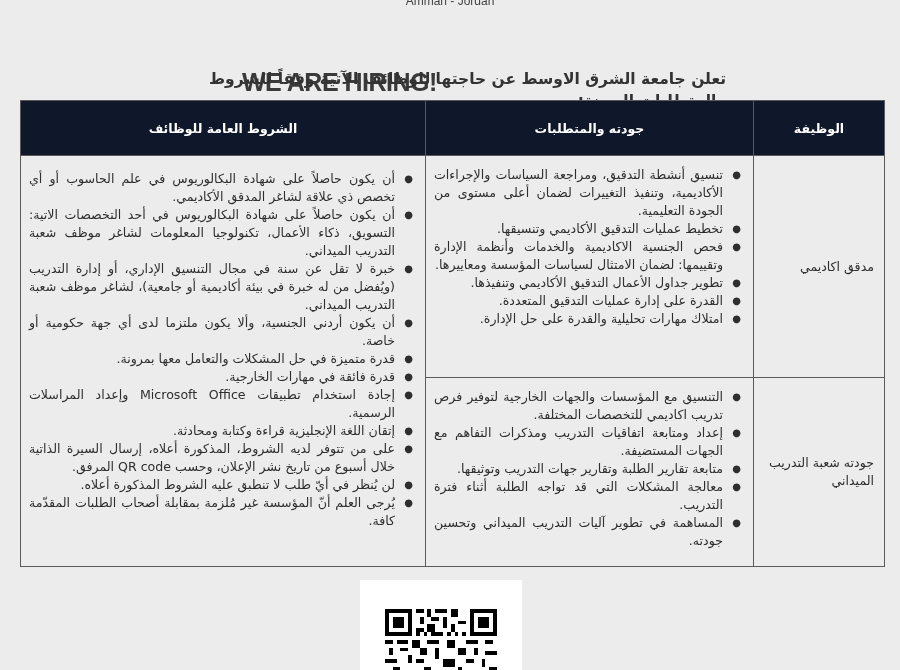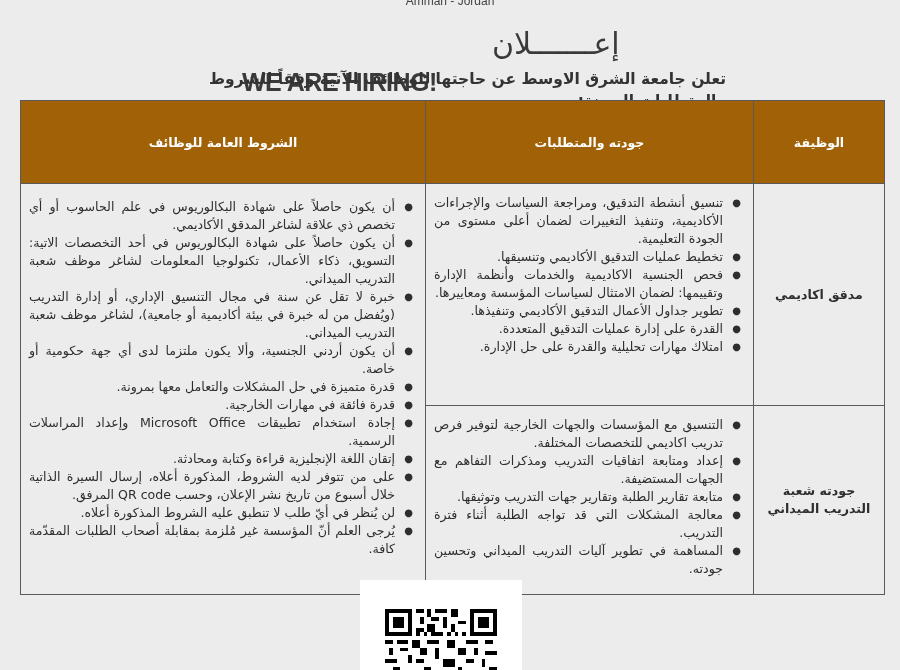--- a/index.html
+++ b/index.html
@@ -31,34 +31,34 @@
       position: absolute; top: 68px; left: 130px; width: 596px;
       direction: rtl; text-align: right; font-size: 15.5px; font-weight: bold; color: #333;
       line-height: 22px;
     }
     table.jobs {
       position: absolute; top: 100px; left: 20px;
       width: 864px; border-collapse: collapse; direction: rtl;
       table-layout: fixed;
     }
     table.jobs th {
-      background: #a16207; color: #fff; height: 54px;
+      background: #0f172a; color: #fff; height: 54px;
       font-size: 12.5px; font-weight: bold;
-      border: 1px solid #5a5a5a; padding: 14px;
+      border: 1px solid #5a5a5a; padding: 0;
     }
     table.jobs td {
       border: 1px solid #5a5a5a; vertical-align: top;
       font-size: 12.6px; line-height: 18px; color: #2e2e2e;
     }
     col.c-job { width: 131px; }
     col.c-req { width: 328px; }
     col.c-gen { width: 405px; }
     td.job {
-      text-align: center; vertical-align: middle !important;
-      font-size: 14px; line-height: 22px; padding: 0 10px; font-weight: bold;
+      vertical-align: middle !important;
+      font-size: 14px; line-height: 22px; padding: 0 10px;
     }
     td.req { padding: 10px 8px 4px 8px; }
     td.gen { padding: 14px 8px 4px 8px; }
     ul { margin: 0; padding: 0 22px 0 0; list-style: none; }
     li {
       position: relative; text-align: justify; text-align-last: right;
     }
     li .bullet {
       position: absolute; right: -18px; top: 0; font-size: 10px;
     }
@@ -71,21 +71,20 @@
       position: absolute; left: 25px; top: 29px; width: 112px; height: 112px;
     }
   </style>
 </head>
 <body>
 
 <div class="location">Amman - Jordan</div>
 
 <div class="title-row">
   <div class="title-en">WE ARE HIRING!</div>
-  <div class="title-ar">إعـــــــلان</div>
 </div>
 
 <div class="subtitle">تعلن جامعة الشرق الاوسط عن حاجتها للوظائف الآتية وفقاً للشروط والمتطلبات المبينة:</div>
 
 <table class="jobs">
   <colgroup>
     <col class="c-job">
       <col class="c-req">
       <col class="c-gen">
   </colgroup>

